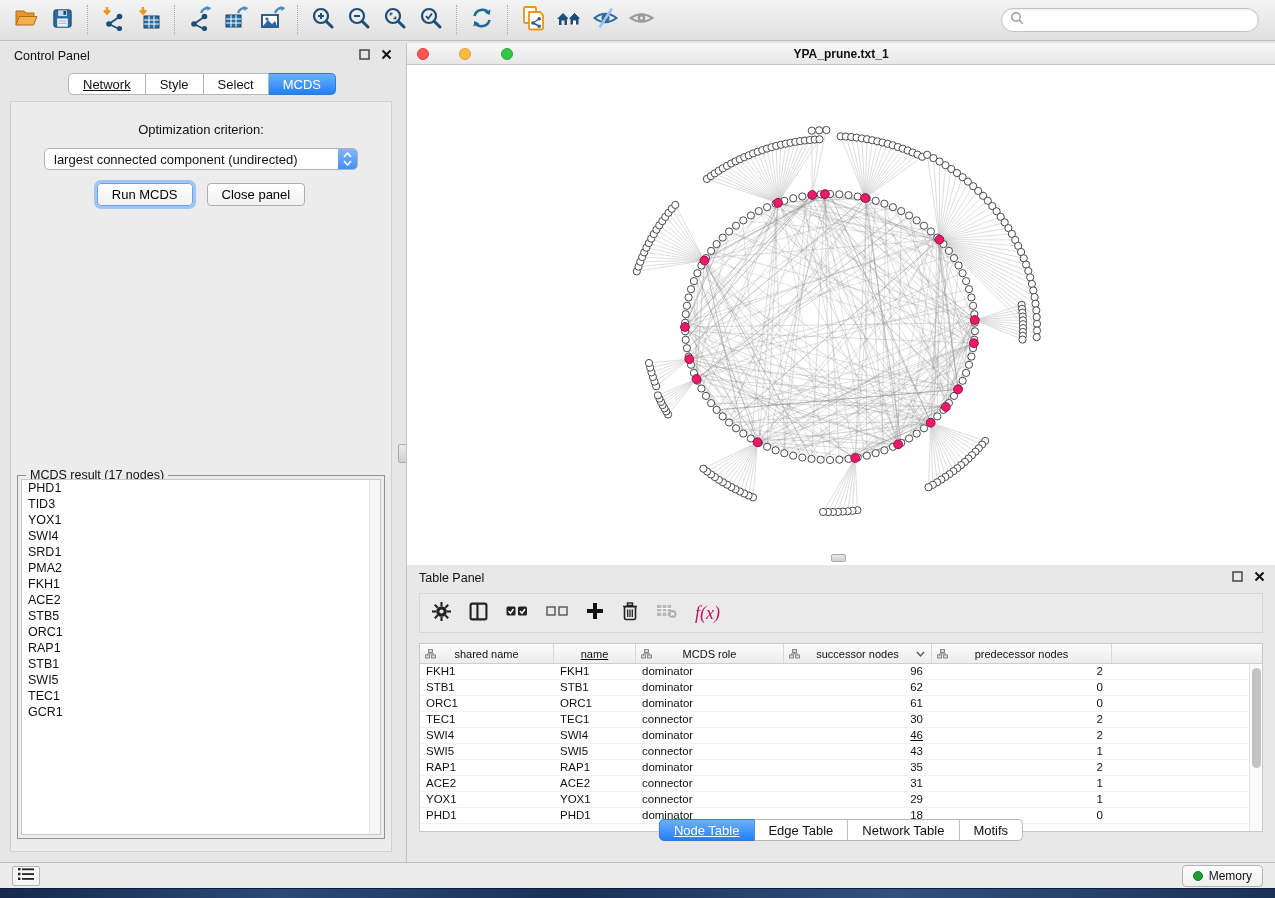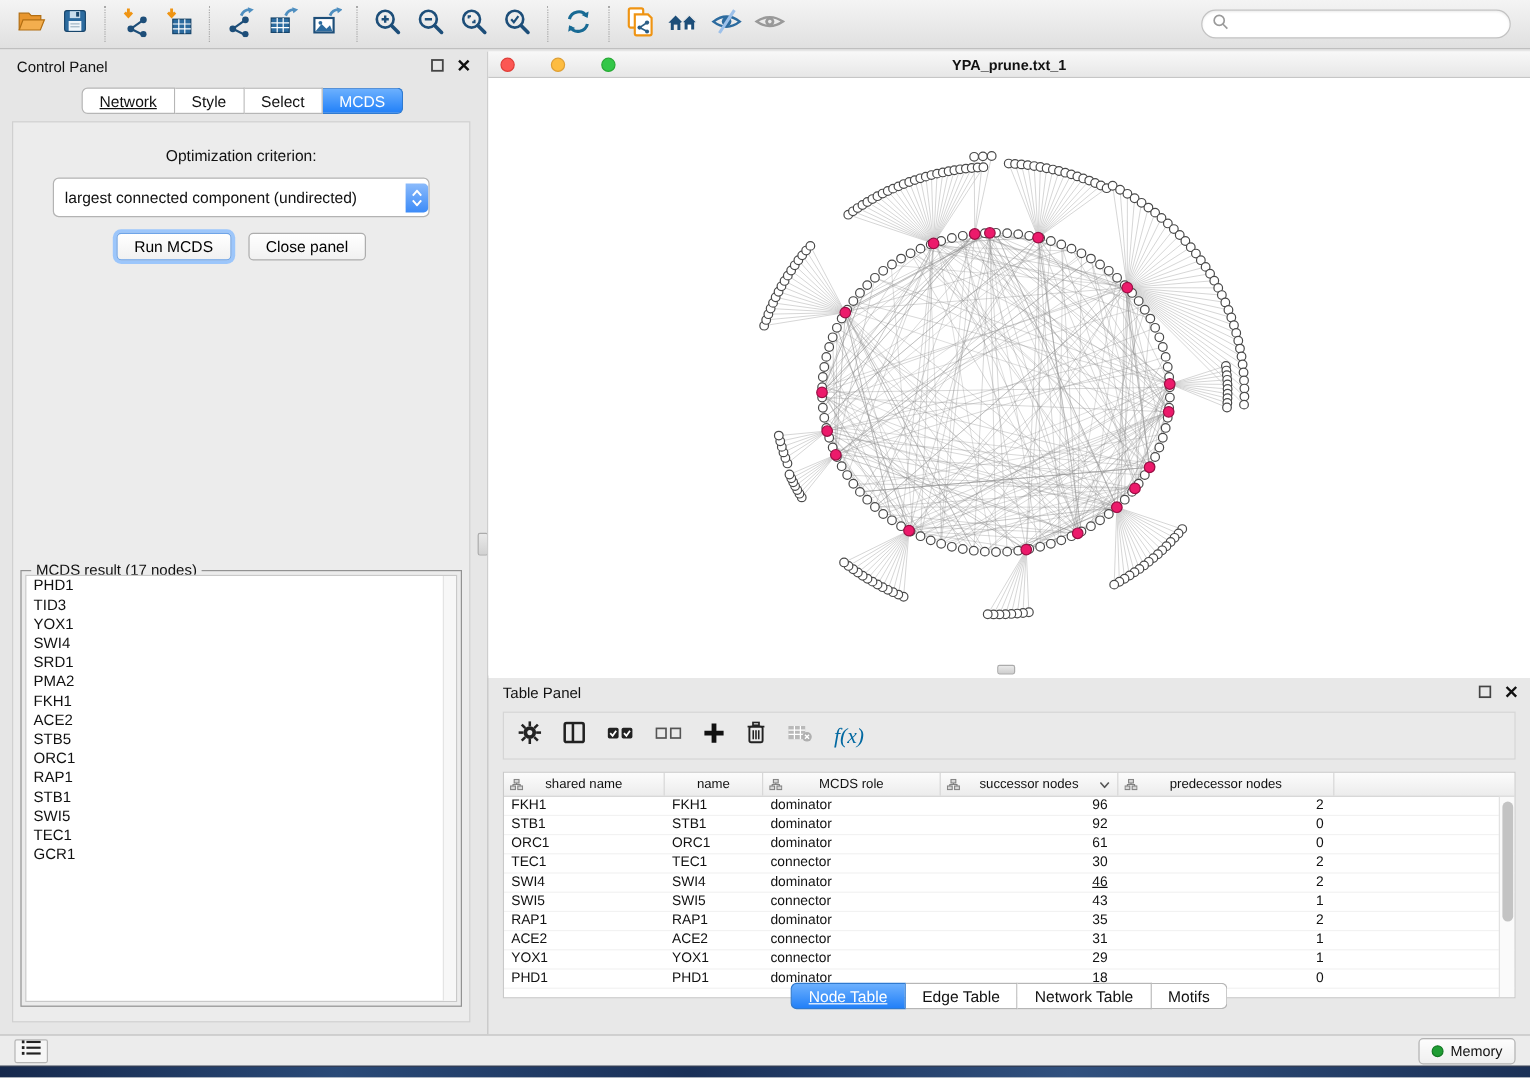--- a/index.html
+++ b/index.html
@@ -24,21 +24,21 @@
   #control-panel { position:absolute; left:2px; top:43px; width:400px; height:819px; }
   #cp-tabs { position:absolute; left:50%; top:30px; transform:translateX(-50%); display:flex; z-index:3; }
   .seg-btn { height:22px; line-height:21px; padding:0 14px; font-size:13px; background:#fff;
     border:1px solid #b6b6b6; border-left:none; cursor:default; white-space:nowrap; }
   .seg-btn:first-child { border-left:1px solid #b6b6b6; border-radius:5px 0 0 5px;text-decoration:underline; }
   .seg-btn:last-child { border-radius:0 5px 5px 0; }
   .seg-btn.active { background:linear-gradient(#6cb0fe,#2280f8); color:#fff; border-color:#2f7ad0; }
   #cp-content { position:absolute; left:8px; top:58px; width:382px; height:751px;
     background:#ececec; border:1px solid #d0d0d0; }
   #opt-label { text-align:center; margin-top:20px; font-size:13px; }
-  #criterion { width:314px; height:33px; margin:11px auto 0; background:#fff; border:1px solid #b3b3b3;
+  #criterion { width:314px; height:22px; margin:11px auto 0; background:#fff; border:1px solid #b3b3b3;
     border-radius:5px; display:flex; align-items:center; overflow:hidden; }
   #criterion .crit-text { flex:1; font-size:13px; padding-left:9px; white-space:nowrap; }
   #criterion .stepper { width:19px; height:24px; background:linear-gradient(#8abafb,#3c8bf8);
     border-radius:0 4px 4px 0; display:flex; flex-direction:column; align-items:center; justify-content:center; gap:2px; }
   #cp-buttons { display:flex; justify-content:center; gap:14px; margin-top:13px; }
   .push-btn { height:23px; padding:0 14px; font-size:13px; font-family:"Liberation Sans",sans-serif;
     background:linear-gradient(#ffffff,#f1f1f1); border:1px solid #adadad; border-radius:4px; }
   .push-btn.focused { box-shadow:0 0 0 3px #9cc6fb; border-color:#6ea4e8; }
   #mcds-group { position:absolute; left:6px; top:373px; width:368px; height:364px; border:1px solid #929292; }
   #mcds-legend { position:absolute; top:-8px; left:8px; background:#ececec; padding:0 4px; font-size:12.5px; }
@@ -1134,36 +1134,36 @@
           <rect x="1" y="2" width="14" height="11" fill="#b9b9b9"></rect>
           <g stroke="#fff">
             <line x1="1" y1="5.5" x2="15" y2="5.5"></line>
             <line x1="1" y1="9" x2="15" y2="9"></line>
             <line x1="6" y1="2" x2="6" y2="13"></line>
             <line x1="11" y1="2" x2="11" y2="13"></line>
           </g>
           <circle cx="16.5" cy="11" r="4" fill="#b0b0b0"></circle>
           <path d="M14.8 9.3l3.4 3.4M18.2 9.3l-3.4 3.4" stroke="#fff" stroke-width="1.2"></path>
         </svg></span>
-    <span style="font-family:'Liberation Serif',serif;font-style:italic;font-size:18px;color:#0369a1;">f(x)</span>
+    <span style="font-family:'Liberation Serif',serif;font-style:italic;font-size:18px;color:#be185d;">f(x)</span>
   </div>
   <div id="tp-table">
     <div id="tp-head">
         <div class="th-cell" style="width: 134px;">
           <svg class="tree-ic" width="11" height="10" viewBox="0 0 11 10">
             <g fill="#d8d8d8" stroke="#808080" stroke-width="0.9">
               <rect x="3.5" y="0.5" width="4" height="3"></rect>
               <rect x="0.5" y="6" width="4" height="3"></rect>
               <rect x="6.5" y="6" width="4" height="3"></rect>
             </g>
             <path d="M5.5 3.5v1.3M2.5 6V4.8h6V6" fill="none" stroke="#808080" stroke-width="0.9"></path>
           </svg>
           <span>shared name</span>
         </div>
-        <div class="th-cell" style="width: 82px;">
+        <div class="th-cell" style="width: 82px; text-decoration: underline;">
           <span>name</span>
         </div>
         <div class="th-cell" style="width: 148px;">
           <svg class="tree-ic" width="11" height="10" viewBox="0 0 11 10">
             <g fill="#d8d8d8" stroke="#808080" stroke-width="0.9">
               <rect x="3.5" y="0.5" width="4" height="3"></rect>
               <rect x="0.5" y="6" width="4" height="3"></rect>
               <rect x="6.5" y="6" width="4" height="3"></rect>
             </g>
             <path d="M5.5 3.5v1.3M2.5 6V4.8h6V6" fill="none" stroke="#808080" stroke-width="0.9"></path>
@@ -1202,21 +1202,21 @@
           <div class="t-cell" style="width: 134px;">FKH1</div>
           <div class="t-cell" style="width: 82px;">FKH1</div>
           <div class="t-cell" style="width: 148px;">dominator</div>
           <div class="t-cell num" style="width: 148px;">96</div>
           <div class="t-cell num" style="width: 180px;">2</div>
         </div>
         <div class="t-row">
           <div class="t-cell" style="width: 134px;">STB1</div>
           <div class="t-cell" style="width: 82px;">STB1</div>
           <div class="t-cell" style="width: 148px;">dominator</div>
-          <div class="t-cell num" style="width: 148px;">92</div>
+          <div class="t-cell num" style="width: 148px;">62</div>
           <div class="t-cell num" style="width: 180px;">0</div>
         </div>
         <div class="t-row">
           <div class="t-cell" style="width: 134px;">ORC1</div>
           <div class="t-cell" style="width: 82px;">ORC1</div>
           <div class="t-cell" style="width: 148px;">dominator</div>
           <div class="t-cell num" style="width: 148px;">61</div>
           <div class="t-cell num" style="width: 180px;">0</div>
         </div>
         <div class="t-row">

